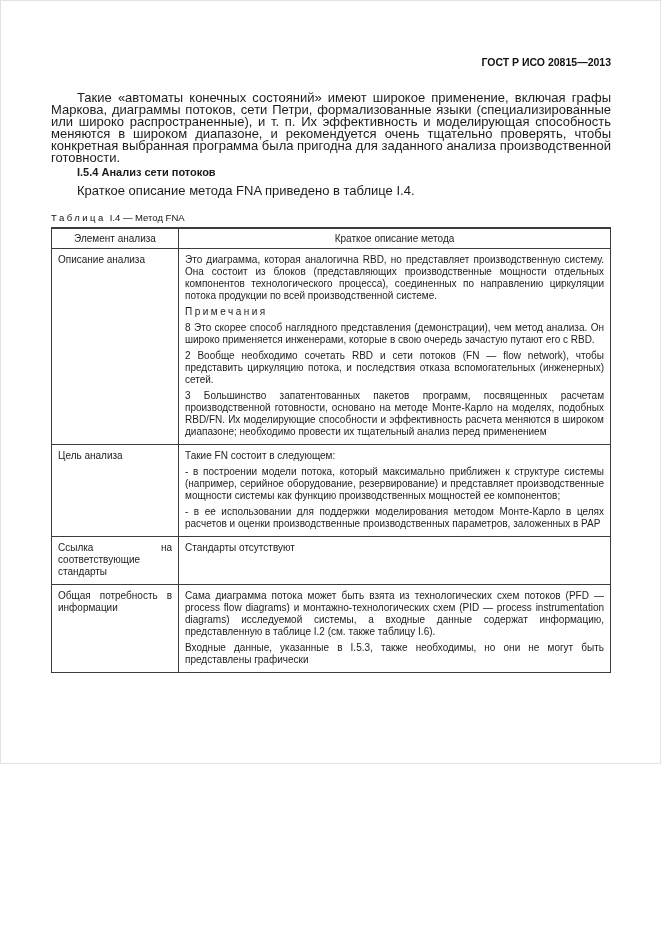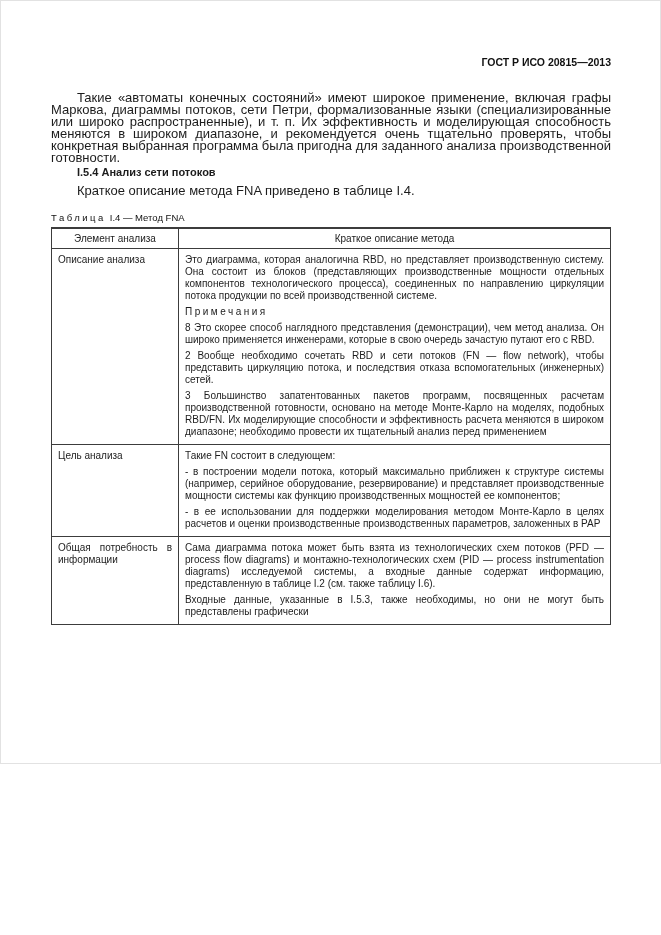--- a/index.html
+++ b/index.html
@@ -112,20 +112,26 @@
       </tr>
       <tr>
         <td class="el-cell">Цель анализа</td>
         <td class="desc-cell">
           <p>Такие FN состоит в следующем:</p>
           <p>- в построении модели потока, который максимально приближен к структуре системы (например, серийное оборудование, резервирование) и представляет производственные мощности системы как функцию производственных мощностей ее компонентов;</p>
           <p>- в ее использовании для поддержки моделирования методом Монте-Карло в целях расчетов и оценки производственные производственных параметров, заложенных в PAP</p>
         </td>
       </tr>
       <tr>
+        <td class="el-cell">Ссылка на соответствующие стандарты</td>
+        <td class="desc-cell">
+          <p>Стандарты отсутствуют</p>
+        </td>
+      </tr>
+      <tr>
         <td class="el-cell">Общая потребность в информации</td>
         <td class="desc-cell">
           <p>Сама диаграмма потока может быть взята из технологических схем потоков (PFD — process flow diagrams) и монтажно-технологических схем (PID — process instrumentation diagrams) исследуемой системы, а входные данные содержат информацию, представленную в таблице I.2 (см. также таблицу I.6).</p>
           <p>Входные данные, указанные в I.5.3, также необходимы, но они не могут быть представлены графически</p>
         </td>
       </tr>
     </tbody>
   </table>
 
   <div class="page-number">51</div>

